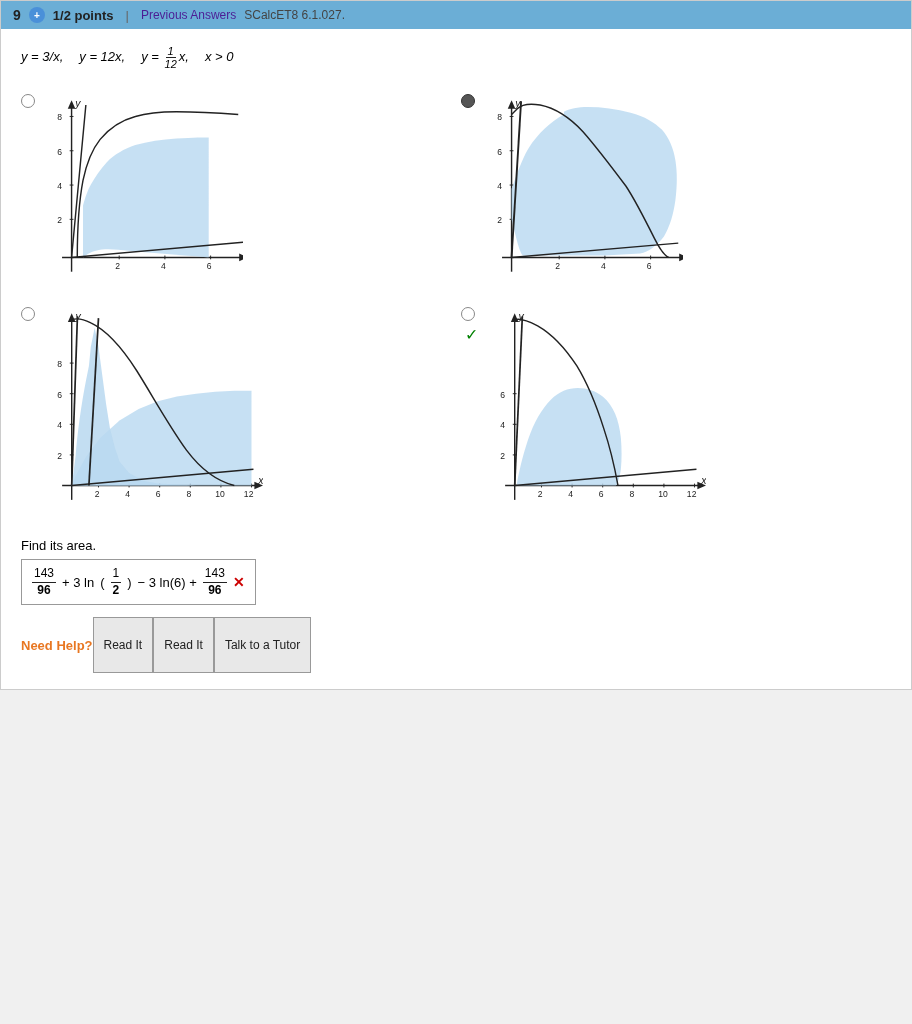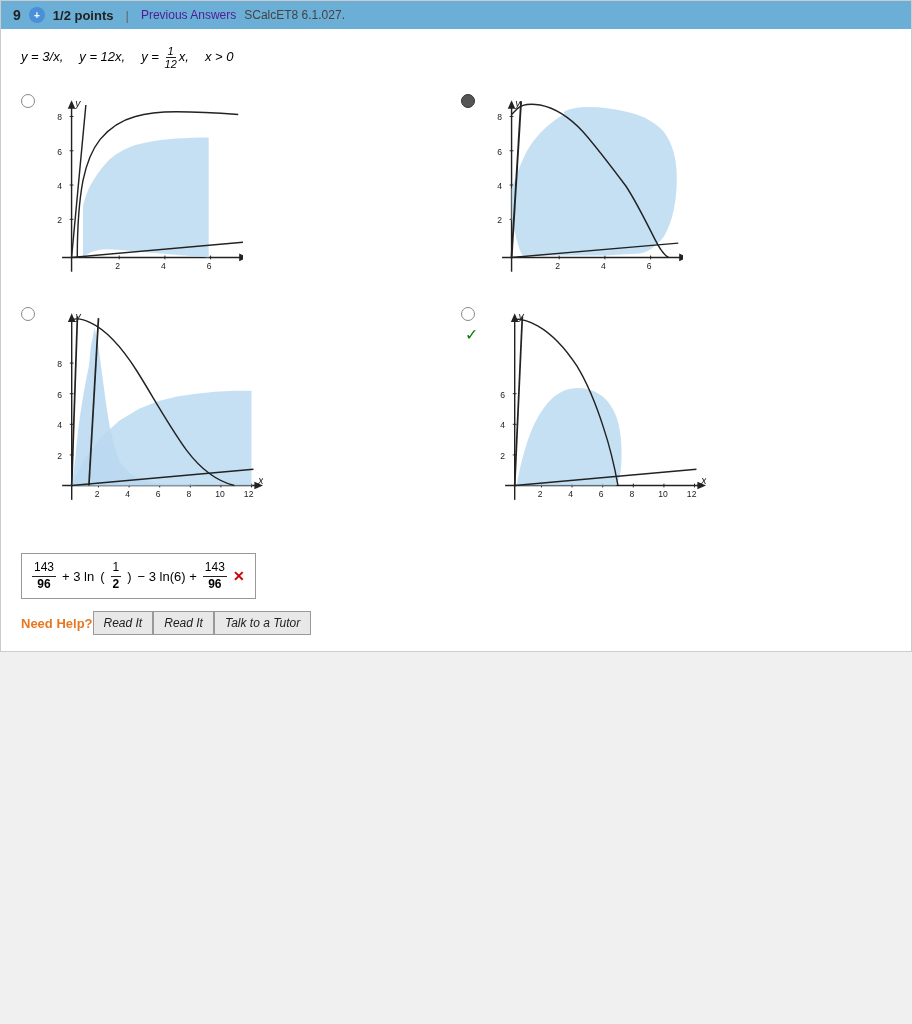--- a/index.html
+++ b/index.html
@@ -109,21 +109,21 @@
     .find-area {
       margin-top: 10px;
       margin-bottom: 12px;
       font-size: 13px;
     }
 
     .answer-box {
       display: inline-flex;
       align-items: center;
       gap: 6px;
-      margin-top: 15px;
+      margin-top: 0;
       border: 1px solid #999;
       padding: 6px 10px;
       font-size: 13px;
       background: #fff;
     }
 
     .answer-box .fraction {
       display: inline-flex;
       flex-direction: column;
       align-items: center;
@@ -158,25 +158,24 @@
 
     .need-help-label {
       color: #e87722;
       font-weight: bold;
       font-size: 13px;
     }
 
     .help-btn {
       border: 1px solid #999;
       background: #e8e8e8;
-      padding: 4px 10px;
+      padding: 20px 10px;
       font-size: 12px;
       cursor: pointer;
       color: #222;
-      font-style: italic;
     }
 
     .checkmark-icon {
       color: green;
       font-size: 16px;
       margin-left: 4px;
     }
 
     svg text {
       font-family: Arial, sans-serif;
@@ -413,20 +412,21 @@
             <path d="M 20,12 C 24,10 32,12 44,18 C 58,26 72,40 85,60 C 96,78 105,100 113,125 C 119,143 124,163 128,185" fill="none" stroke="#222" stroke-width="1.5"></path>
 
             <path d="M 20,185 L 210,168" fill="none" stroke="#222" stroke-width="1.5"></path>
           </svg>
         </div>
       </div>
 
     </div>
 
     <div class="find-area">
+      <div style="margin-bottom:6px;">Find its area.</div>
       <div class="answer-box">
         <span class="fraction">
           <span class="numerator">143</span>
           <span class="denominator">96</span>
         </span>
         <span>+ 3 ln</span>
         <span>(</span>
         <span class="fraction">
           <span class="numerator">1</span>
           <span class="denominator">2</span>

